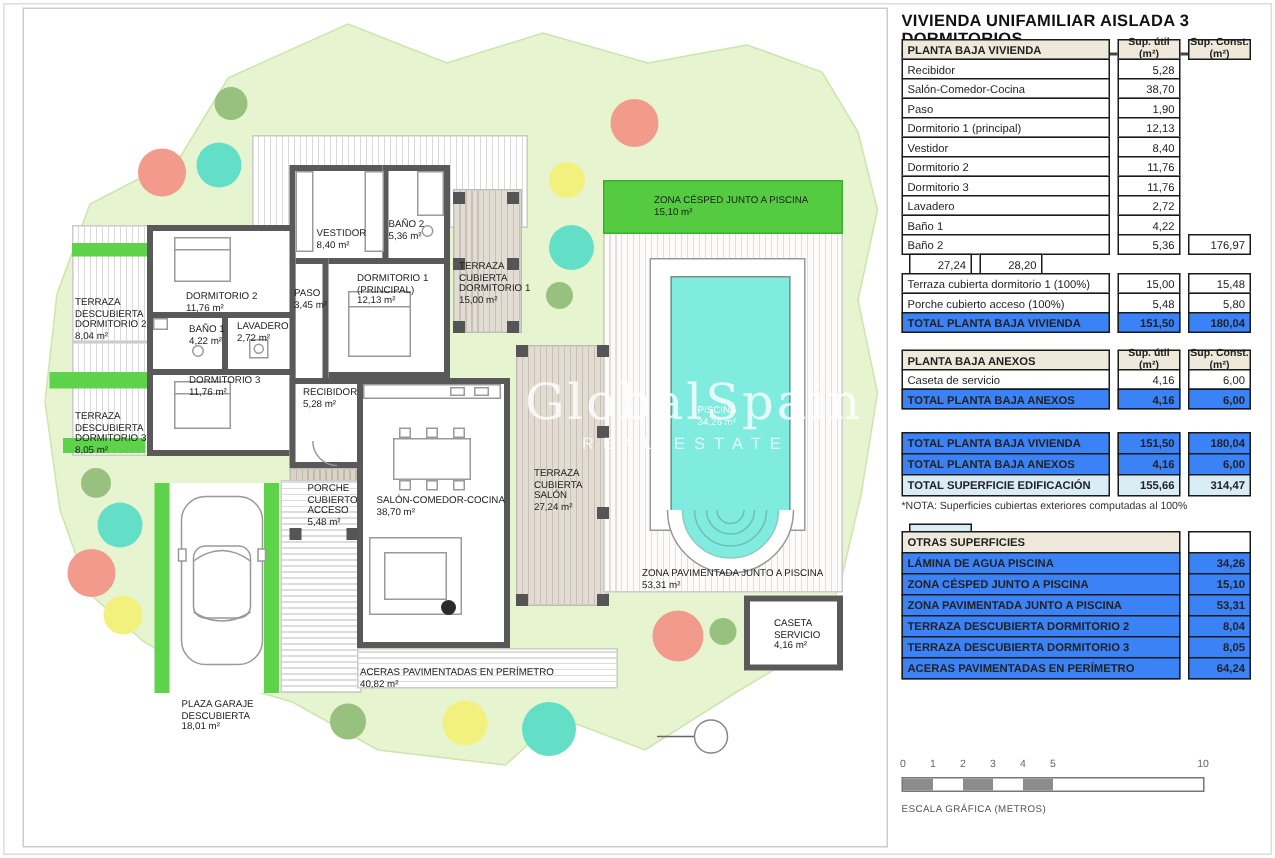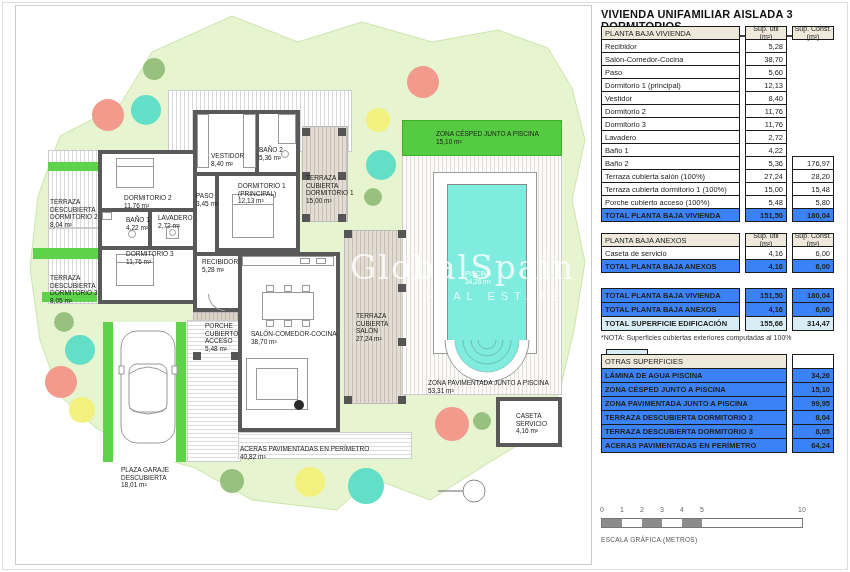--- a/index.html
+++ b/index.html
@@ -20,34 +20,34 @@
   .post{position:absolute;width:8px;height:8px;background:#555;}
   .furn{position:absolute;border:1px solid #9a9a9a;background:#fff;box-sizing:border-box;}
   .fline{position:absolute;background:#9a9a9a;}
   .fcirc{position:absolute;border:1px solid #9a9a9a;border-radius:50%;background:#fff;box-sizing:border-box;}
   .plabel{position:absolute;font-size:6.5px;line-height:7.6px;color:#1c1c1c;}
   .plabel span{display:block;white-space:pre-line;}
   .plabel .area{margin-top:0px;}
   .wm{position:absolute;left:350px;top:248px;font-family:"DejaVu Serif",serif;
       font-size:33px;color:rgba(255,255,255,0.8);letter-spacing:2px;}
   .wm2{position:absolute;left:388px;top:290px;font-size:11px;letter-spacing:6px;
-       color:rgba(255,255,255,0.75);padding-left:38px;}
+       color:rgba(255,255,255,0.75);}
   .white-l{color:#fff;}
   
   .ptitle{position:absolute;left:601px;top:8px;width:232px;font-size:11px;font-weight:bold;
           color:#111;border-bottom:2px solid #444;padding-bottom:3px;letter-spacing:0.2px;}
   .tbl{position:absolute;left:601px;}
   .trow{display:flex;}
   .tbl .trow + .trow{margin-top:-1px;}
   .cell{border:1px solid #1a1a1a;font-size:7.5px;line-height:9px;display:flex;
         align-items:center;box-sizing:border-box;background:#fff;}
   .lab{width:139px;padding-left:3px;}
   .val{width:42px;margin-left:5px;justify-content:flex-end;padding-right:3px;}
   .wide{width:186px;padding-left:3px;}
-  .hdr{font-weight:normal;background:#eee9da;}
+  .hdr{font-weight:bold;background:#eee9da;}
   .hv{flex-direction:column;justify-content:center;font-size:7px;line-height:8px;
       text-align:center;padding-right:0;align-items:center;}
   .beige{background:#3b82f6;font-weight:bold;}
   .blue{background:#d9edf6;font-weight:bold;}
   .ghost{border-color:transparent;background:transparent;}
   .r13 .trow{height:14px;}
   .r14 .trow{height:15px;}
   .hh{height:20px;}
   .hh2{height:16px;}
   .note{position:absolute;left:601px;top:334px;font-size:7px;color:#333;}
@@ -308,21 +308,21 @@
         <div class="cell val">5,28</div>
         <div class="cell val ghost"></div>
       </div>
     <div class="trow">
         <div class="cell lab">Salón-Comedor-Cocina</div>
         <div class="cell val">38,70</div>
         <div class="cell val ghost"></div>
       </div>
     <div class="trow">
         <div class="cell lab">Paso</div>
-        <div class="cell val">5,60</div>
+        <div class="cell val">1,90</div>
         <div class="cell val ghost"></div>
       </div>
     <div class="trow">
         <div class="cell lab">Dormitorio 1 (principal)</div>
         <div class="cell val">12,13</div>
         <div class="cell val ghost"></div>
       </div>
     <div class="trow">
         <div class="cell lab">Vestidor</div>
         <div class="cell val">8,40</div>
@@ -347,21 +347,20 @@
         <div class="cell lab">Baño 1</div>
         <div class="cell val">4,22</div>
         <div class="cell val ghost"></div>
       </div>
     <div class="trow">
         <div class="cell lab">Baño 2</div>
         <div class="cell val">5,36</div>
         <div class="cell val">176,97</div>
       </div>
     <div class="trow">
-        <div class="cell lab">Terraza cubierta salón (100%)</div>
         <div class="cell val">27,24</div>
         <div class="cell val">28,20</div>
       </div>
     <div class="trow">
         <div class="cell lab">Terraza cubierta dormitorio 1 (100%)</div>
         <div class="cell val">15,00</div>
         <div class="cell val">15,48</div>
       </div>
     <div class="trow">
         <div class="cell lab">Porche cubierto acceso (100%)</div>
@@ -432,21 +431,21 @@
     <div class="trow">
         <div class="cell wide beige">LÁMINA DE AGUA PISCINA</div>
         <div class="cell val beige">34,26</div>
       </div>
     <div class="trow">
         <div class="cell wide beige">ZONA CÉSPED JUNTO A PISCINA</div>
         <div class="cell val beige">15,10</div>
       </div>
     <div class="trow">
         <div class="cell wide beige">ZONA PAVIMENTADA JUNTO A PISCINA</div>
-        <div class="cell val beige">99,95</div>
+        <div class="cell val beige">53,31</div>
       </div>
     <div class="trow">
         <div class="cell wide beige">TERRAZA DESCUBIERTA DORMITORIO 2</div>
         <div class="cell val beige">8,04</div>
       </div>
     <div class="trow">
         <div class="cell wide beige">TERRAZA DESCUBIERTA DORMITORIO 3</div>
         <div class="cell val beige">8,05</div>
       </div>
     <div class="trow">

